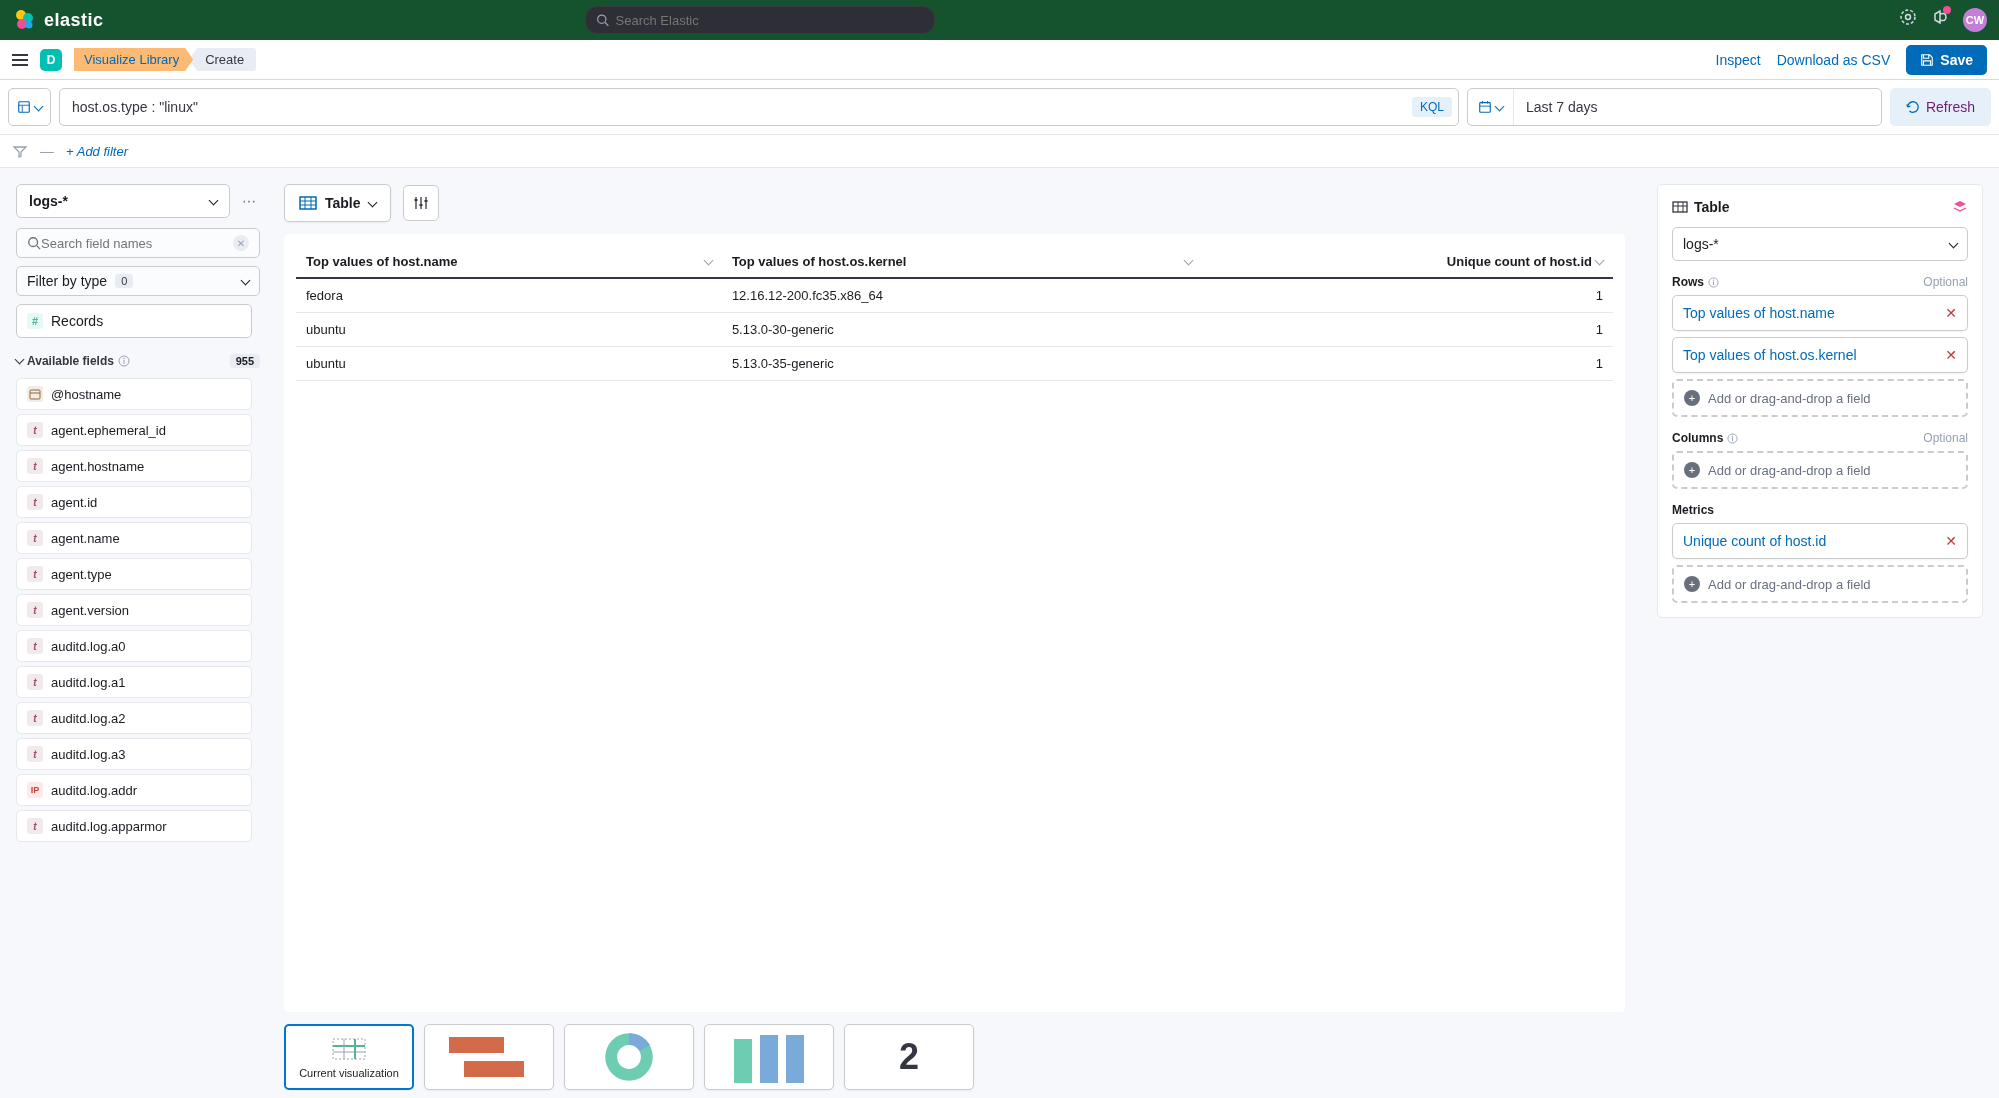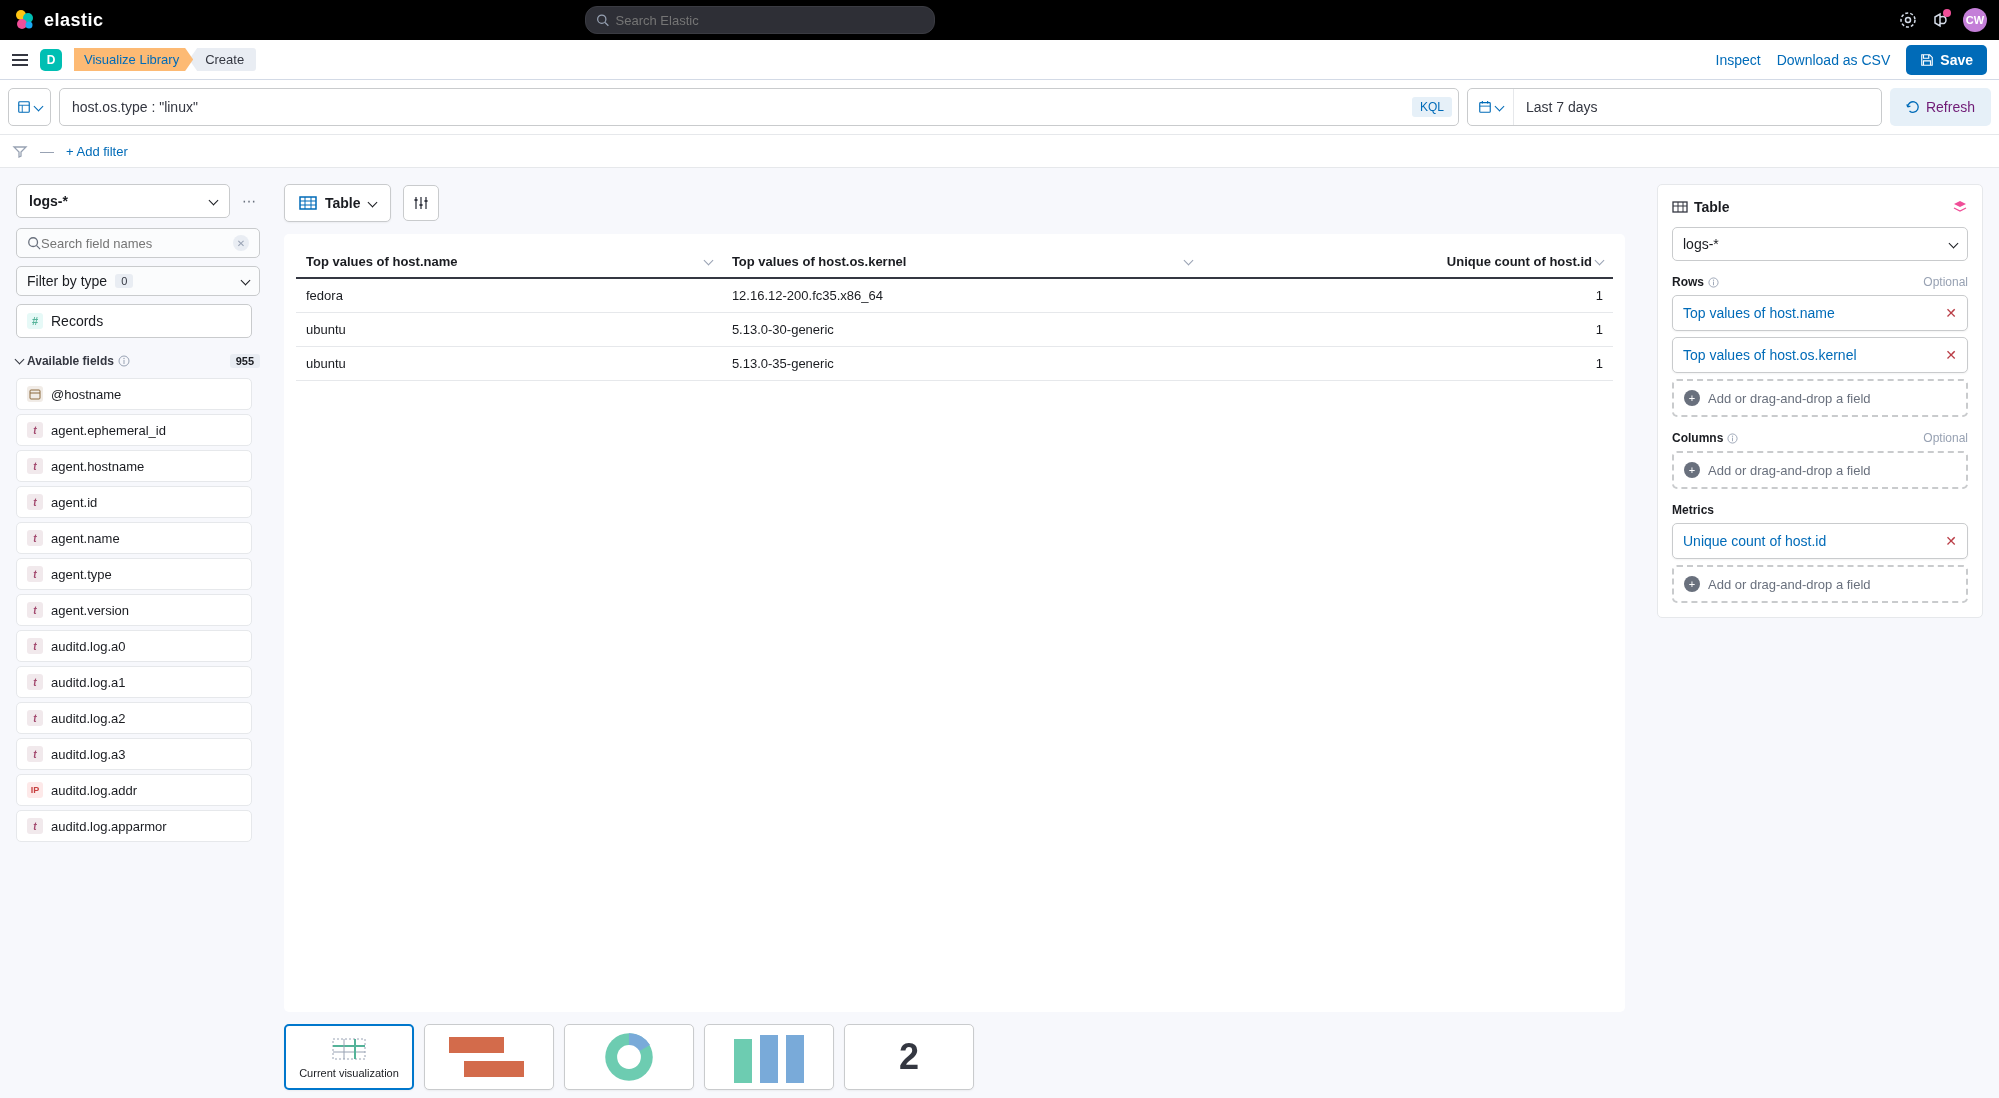--- a/index.html
+++ b/index.html
@@ -1,24 +1,24 @@
 <!DOCTYPE html>
 <html><head>
   <meta charset="utf-8">
   <style>
     * { box-sizing: border-box; margin: 0; padding: 0; }
     body { font-family: -apple-system, BlinkMacSystemFont, "Segoe UI", Helvetica, Arial, sans-serif; font-size: 14px; color: #1a1c21; background: #fff; }
     
     
-    .top-header { background: #000000; height: 40px; display: flex; align-items: center; padding: 0 12px; }
+    .top-header { background: #14532d; height: 40px; display: flex; align-items: center; padding: 0 12px; }
     .logo-cluster { width: 24px; height: 24px; margin-right: 8px; }
     .logo-text { color: #fff; font-weight: 700; font-size: 18px; letter-spacing: 0.5px; }
     .header-search { flex: 0 0 350px; margin: 8px auto; background: #2e2f36; border: 1px solid #3a3b42; border-radius: 12px; height: 28px; display: flex; align-items: center; padding: 0 10px; color: #98a2b3; }
     .header-search input { background: transparent; border: none; color: #98a2b3; font-size: 13px; width: 100%; outline: none; margin-left: 6px; }
-    .header-right { display: flex; align-items: center; gap: 14px; margin-left: auto; }
+    .header-right { display: flex; align-items: flex-start; gap: 14px; margin-left: auto; }
     .header-icon-btn { color: #d3dae6; cursor: pointer; position: relative; }
     .notif-dot::after { content: ''; position: absolute; top: -2px; right: -2px; width: 8px; height: 8px; border-radius: 50%; background: #f04e98; }
     .avatar { width: 24px; height: 24px; border-radius: 50%; background: #c47ed8; color: #fff; font-size: 11px; font-weight: 600; display: flex; align-items: center; justify-content: center; }
 
     
     .sub-header { height: 40px; background: #fff; border-bottom: 1px solid #d3dae6; display: flex; align-items: center; padding: 0 12px; }
     .hamburger { cursor: pointer; margin-right: 12px; display:flex; flex-direction:column; gap:3px; }
     .hamburger span { width: 16px; height: 2px; background: #343741; display: block; }
     .space-badge { width: 22px; height: 22px; border-radius: 5px; background: #00bfb3; color: #fff; font-size: 12px; font-weight: 700; display: flex; align-items: center; justify-content: center; margin-right: 12px; }
     .breadcrumb { display: flex; align-items: center; }
@@ -35,21 +35,21 @@
     .query-box input { border: none; flex: 1; font-size: 14px; color: #343741; outline: none; }
     .kql-tag { position: absolute; right: 6px; background: #e6f0f8; color: #006bb8; font-size: 12px; padding: 3px 8px; border-radius: 3px; }
     .date-picker { border: 1px solid #c9cbcd; border-radius: 5px; height: 38px; display: flex; align-items: center; width: 415px; }
     .date-prefix { padding: 0 10px; color: #006bb8; display: flex; align-items: center; gap: 4px; border-right: 1px solid #e6e8eb; height: 100%; cursor:pointer; }
     .date-value { padding: 0 12px; color: #343741; }
     .refresh-btn { background: #e6f0f8; color: #701a75; border: none; border-radius: 5px; height: 38px; padding: 0 16px; font-size: 14px; font-weight: 500; display: flex; align-items: center; gap: 6px; cursor: pointer; }
     
     
     .filter-row { padding: 8px 12px; border-bottom: 1px solid #e6e8eb; display: flex; align-items: center; gap: 12px; }
     .filter-icon { color: #98a2b3; }
-    .add-filter-link { color: #006bb8; font-size: 13px; cursor: pointer; }
+    .add-filter-link { color: #006bb8; font-size: 13px; cursor: pointer; font-style: italic; }
 
     
     .main { display: flex; height: calc(100vh - 160px); background: #f7f8fc; }
     .left-panel { width: 268px; background: #f7f8fc; padding: 16px 8px 16px 16px; overflow-y: auto; }
     .center-panel { flex: 1; padding: 16px; display: flex; flex-direction: column; }
     .right-panel { width: 358px; padding: 16px; }
     
     
     .dataview-select { background: #fff; border: 1px solid #c9cbcd; border-radius: 5px; padding: 8px 12px; display: flex; align-items: center; justify-content: space-between; font-weight: 600; cursor: pointer; flex:1; }
     .dv-row { display: flex; gap: 8px; align-items: center; margin-bottom: 10px; }

